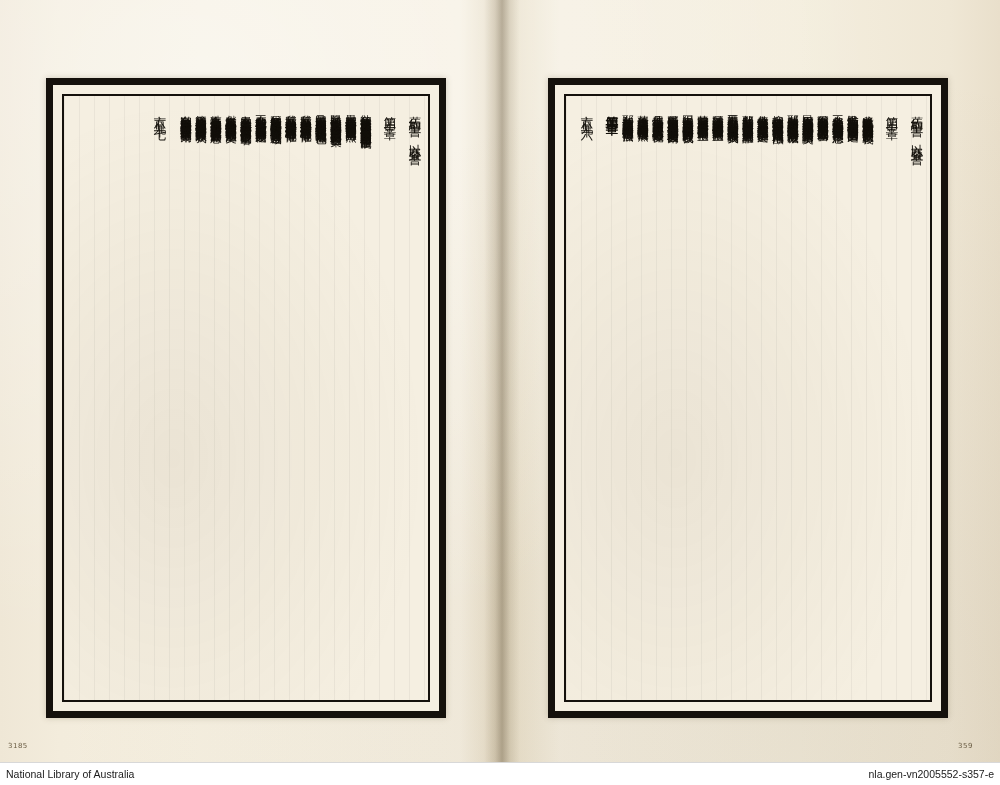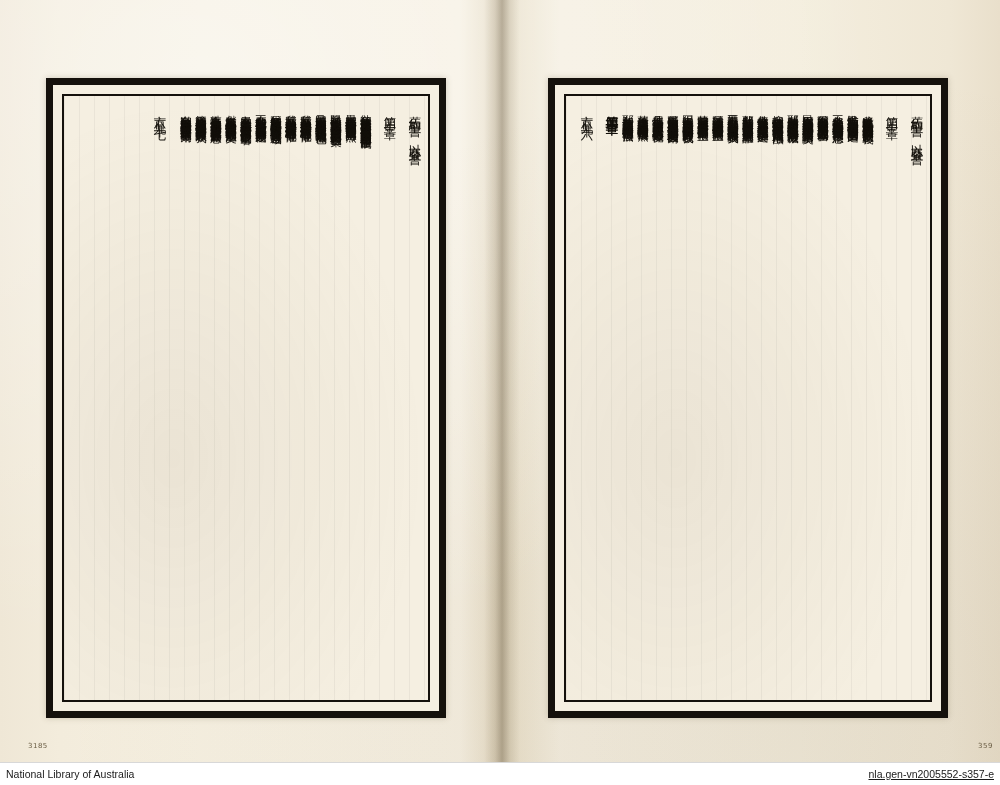--- a/index.html
+++ b/index.html
@@ -143,42 +143,41 @@
     mix-blend-mode: multiply;
   }
 
   
   .folio {
     position: absolute;
     font-family: "DejaVu Sans", sans-serif;
     font-size: 7px;
     color: #6a5d44;
     letter-spacing: 0.5px;
-    margin-left: 20px;
   }
   #folio-left  { left: 8px;  top: 742px; }
   #folio-right { left: 958px; top: 742px; text-align: center; }
 
   
   .credit-bar {
     position: absolute;
     left: 0; top: 762px;
     width: 1000px; height: 23px;
     background: #ffffff;
     border-top: 1px solid #d8d8d8;
     display: flex;
     align-items: center;
     justify-content: space-between;
     padding: 0 6px;
     box-sizing: border-box;
     font-size: 10.5px;
     color: #1a1a1a;
     font-family: "Liberation Sans", sans-serif;
   }
-  .credit-bar .right { color: #1a1a1a; text-decoration: underline; }
+  .credit-bar .right { color: #1a1a1a; }
 </style>
 </head>
 <body>
 
 <div id="scan">
   <div class="paper"></div>
   <div class="gutter"></div>
 
   <div class="page-block" id="page-left">
     <div class="frame-outer">

